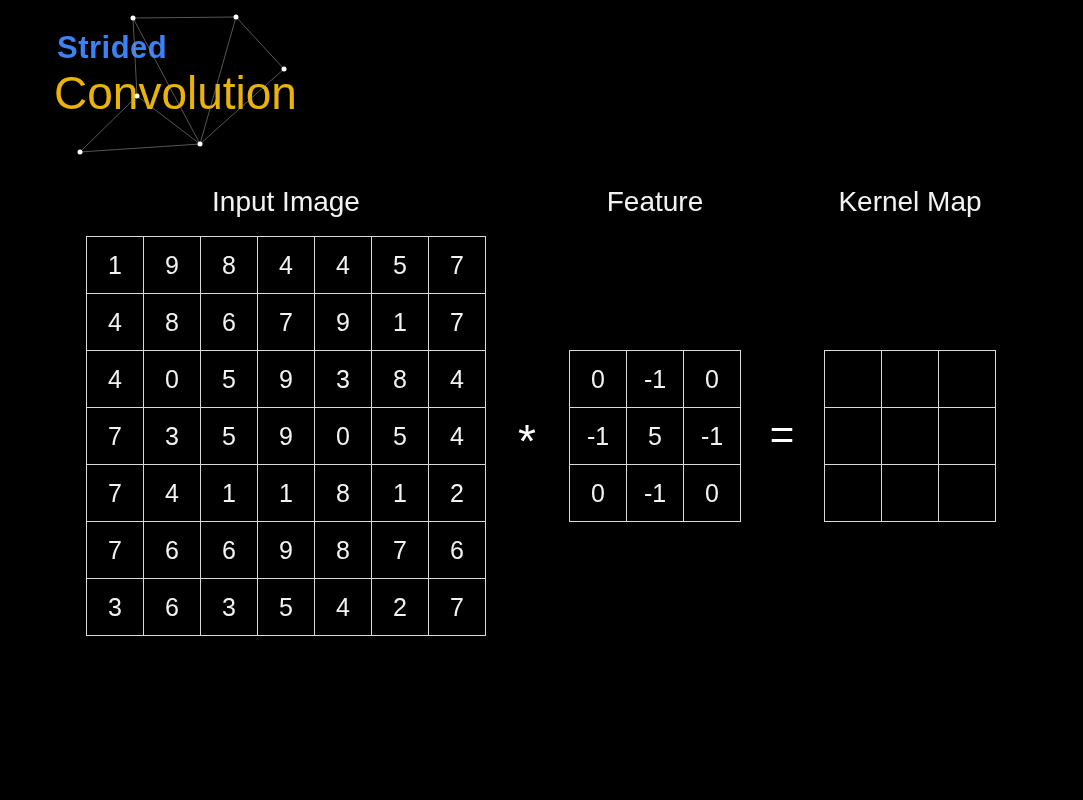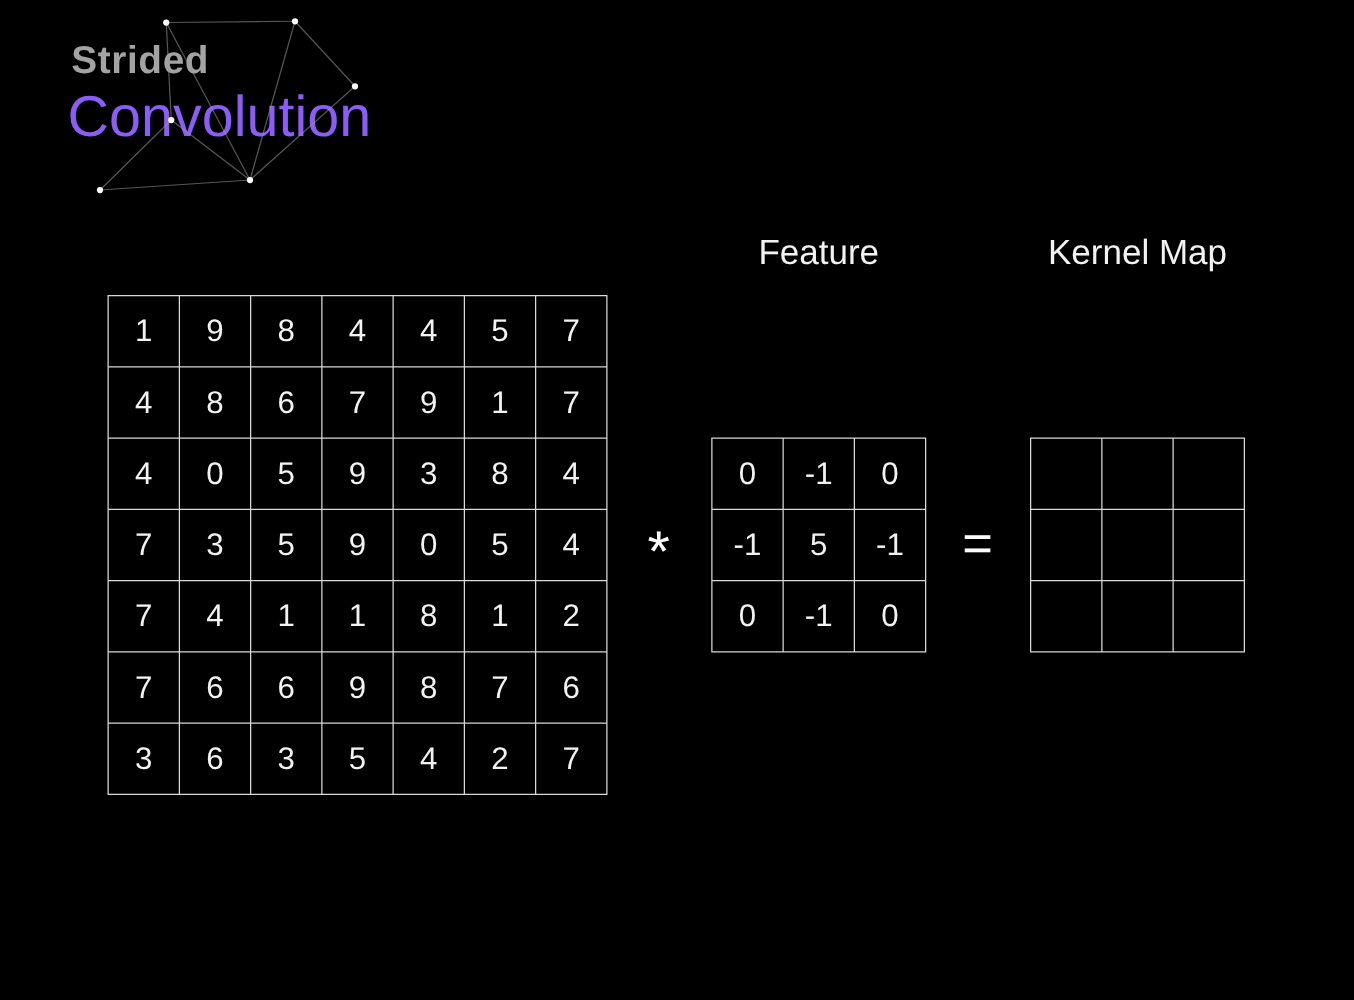--- a/index.html
+++ b/index.html
@@ -16,31 +16,31 @@
     font-family: "Liberation Sans", sans-serif;
   }
 
   
   .title-strided {
     position: absolute;
     left: 57px;
     top: 30px;
     font-size: 31px;
     font-weight: bold;
-    color: #a3a3a3;
+    color: #3b82f6;
     letter-spacing: 0.5px;
     z-index: 2;
   }
   .title-convolution {
     position: absolute;
     left: 54px;
     top: 66px;
     font-size: 46px;
     font-weight: normal;
-    color: #8b5cf6;
+    color: #eab308;
     z-index: 2;
   }
   .network-decoration {
     position: absolute;
     left: 0;
     top: 0;
     z-index: 3;
     pointer-events: none;
   }
 
@@ -133,20 +133,21 @@
       <circle cx="284" cy="69" r="2.5"></circle>
       <circle cx="137" cy="96" r="2.5"></circle>
       <circle cx="80" cy="152" r="2.5"></circle>
       <circle cx="200" cy="144" r="2.5"></circle>
     </g>
   </svg>
 
   <div class="title-strided">Strided</div>
   <div class="title-convolution">Convolution</div>
 
+  <div class="section-label label-input">Input Image</div>
   <div class="section-label label-kernel">Feature</div>
   <div class="section-label label-feature">Kernel Map</div>
 
   <div class="grid grid-input">
       <div class="cell">1</div>
       <div class="cell">9</div>
       <div class="cell">8</div>
       <div class="cell">4</div>
       <div class="cell">4</div>
       <div class="cell">5</div>

